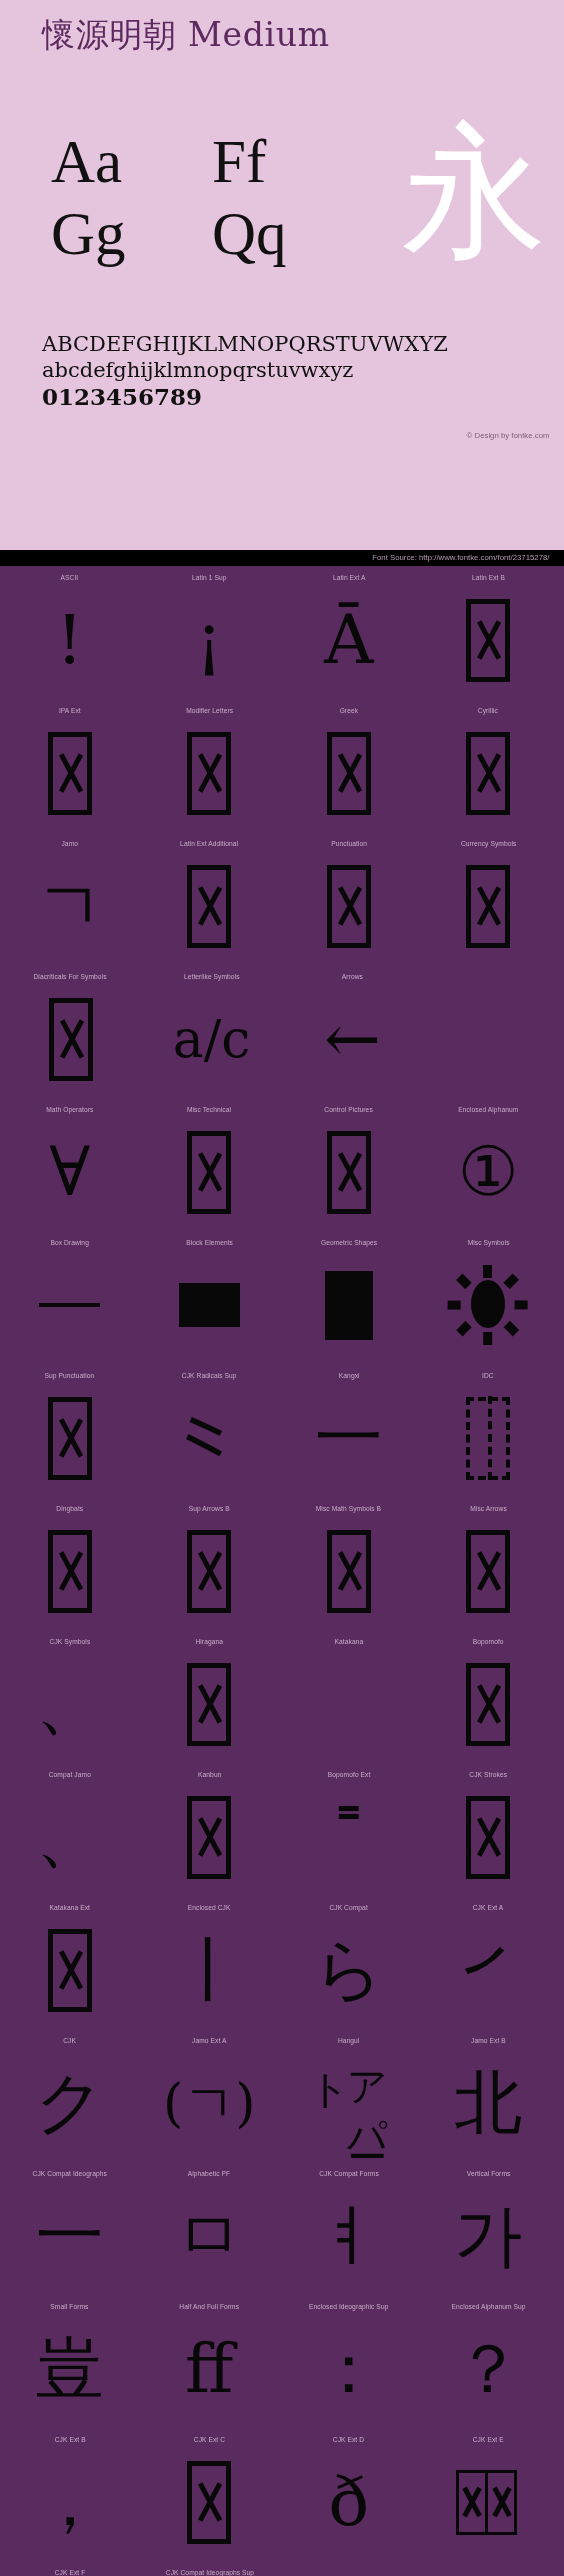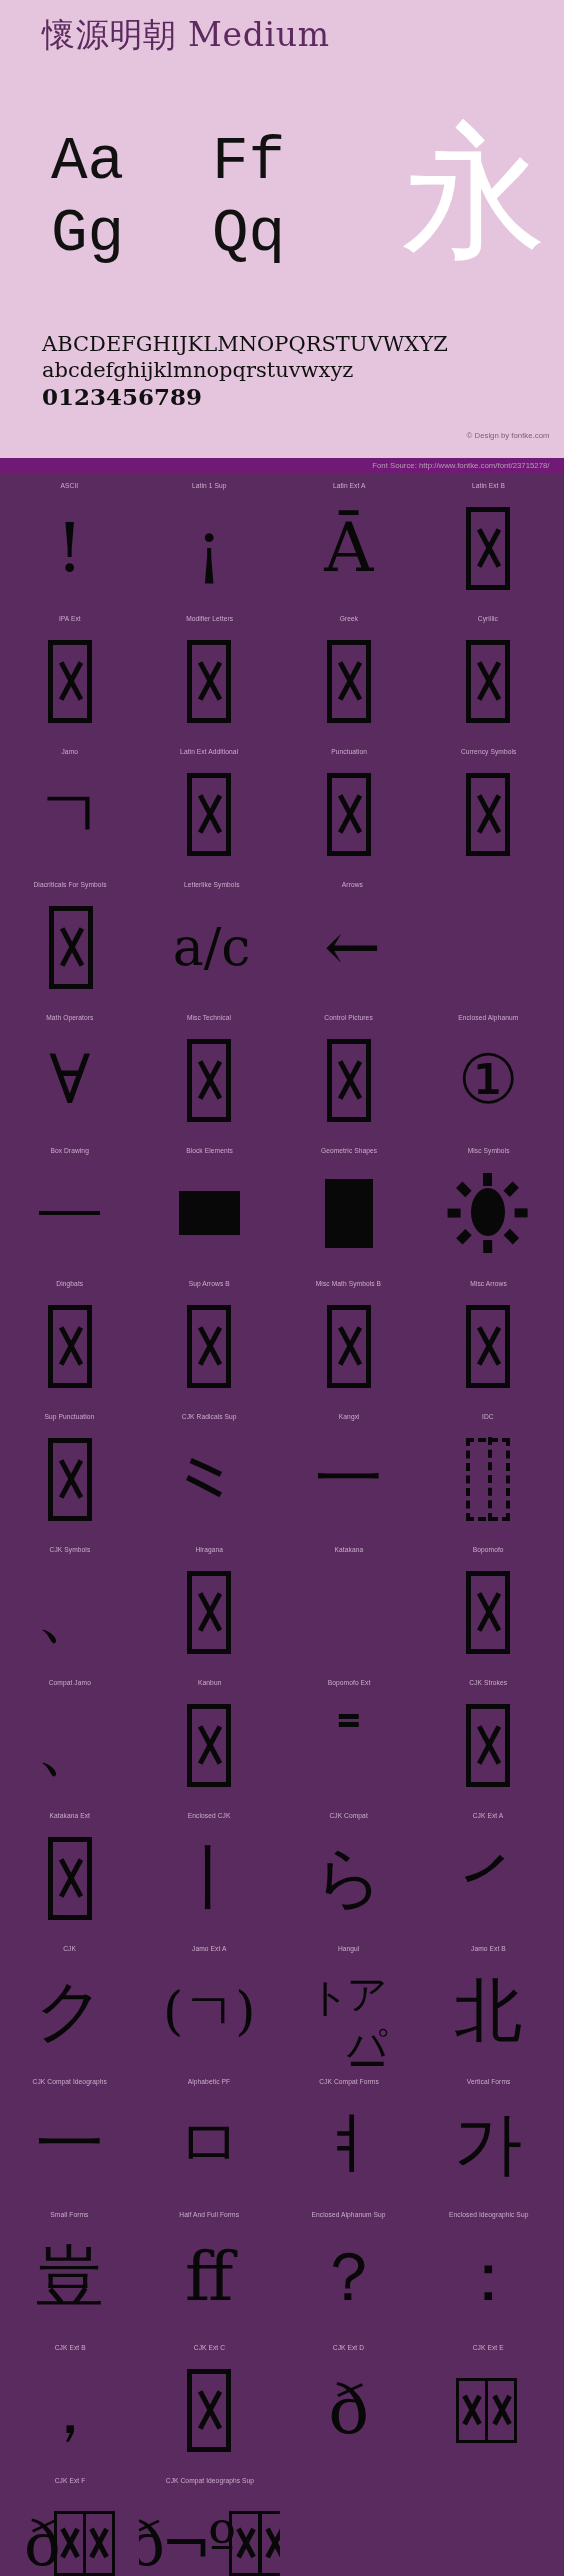--- a/index.html
+++ b/index.html
@@ -6,21 +6,21 @@
   html, body {
     width:565px;
     background:#5a2b5e;
     font-family:"Liberation Sans", sans-serif;
   }
   body { width:565px; min-height:2576px; position:relative; overflow:hidden; }
 
   
   .specimen {
     width:565px;
-    height:458px;
+    height:550px;
     background:#e5c4dd;
     position:relative;
   }
   .font-title {
     position:absolute;
     left:42px;
     top:15.5px;
     font-family:"DejaVu Serif", "Liberation Serif", serif;
     font-size:33px;
     line-height:1.15;
@@ -32,21 +32,21 @@
   
   .bigsamples {
     position:absolute;
     left:0;
     top:113px;
     width:565px;
     height:169px;
   }
   .bs-cell {
     position:absolute;
-    font-family:Liberation Mono, monospace;
+    font-family:Liberation Serif, serif;
     font-size:61px;
     line-height:1;
     color:#111;
   }
   .bs-aa { left:51px;  top:18.4px; }
   .bs-ff { left:212px; top:18.4px; }
   .bs-gg { left:51px;  top:90px; }
   .bs-qq { left:212px; top:90px;text-align:center; }
   .bs-yong {
     position:absolute;
@@ -77,21 +77,21 @@
     top:431px;
     font-size:7.8px;
     color:#7d6077;
     font-family:Liberation Sans, sans-serif;
   }
 
   
   .source-bar {
     width:565px;
     height:15.5px;
-    background:#701a75;
+    background:#000000;
     position:relative;
   }
   .source-bar span {
     position:absolute;
     right:15.5px;
     top:2.8px;
     font-size:7.8px;
     color:#b79bb5;
     font-family:"Liberation Sans", sans-serif;
     white-space:nowrap;
@@ -362,46 +362,20 @@
             <div class="ray" style="transform: rotate(180deg);"></div>
             <div class="ray" style="transform: rotate(225deg);"></div>
             <div class="ray" style="transform: rotate(270deg);"></div>
             <div class="ray" style="transform: rotate(315deg);"></div>
           </div>
         </div>
       </div>
     </div>
     <div class="grid-row">
       <div class="cell">
-        <div class="cell-label">Dingbats</div>
-        <div class="cell-glyph">
-          <div class="tofu"></div>
-        </div>
-      </div>
-      <div class="cell">
-        <div class="cell-label">Sup Arrows B</div>
-        <div class="cell-glyph">
-          <div class="tofu"></div>
-        </div>
-      </div>
-      <div class="cell">
-        <div class="cell-label">Misc Math Symbols B</div>
-        <div class="cell-glyph">
-          <div class="tofu"></div>
-        </div>
-      </div>
-      <div class="cell">
-        <div class="cell-label">Misc Arrows</div>
-        <div class="cell-glyph">
-          <div class="tofu"></div>
-        </div>
-      </div>
-    </div>
-    <div class="grid-row">
-      <div class="cell">
         <div class="cell-label">Sup Punctuation</div>
         <div class="cell-glyph">
           <div class="tofu"></div>
         </div>
       </div>
       <div class="cell">
         <div class="cell-label">CJK Radicals Sup</div>
         <div class="cell-glyph">⺀</div>
       </div>
       <div class="cell">
@@ -412,20 +386,46 @@
         <div class="cell-label">IDC</div>
         <div class="cell-glyph">
           <div class="tofu dashed">
             <div class="mid"></div>
           </div>
         </div>
       </div>
     </div>
     <div class="grid-row">
       <div class="cell">
+        <div class="cell-label">Dingbats</div>
+        <div class="cell-glyph">
+          <div class="tofu"></div>
+        </div>
+      </div>
+      <div class="cell">
+        <div class="cell-label">Sup Arrows B</div>
+        <div class="cell-glyph">
+          <div class="tofu"></div>
+        </div>
+      </div>
+      <div class="cell">
+        <div class="cell-label">Misc Math Symbols B</div>
+        <div class="cell-glyph">
+          <div class="tofu"></div>
+        </div>
+      </div>
+      <div class="cell">
+        <div class="cell-label">Misc Arrows</div>
+        <div class="cell-glyph">
+          <div class="tofu"></div>
+        </div>
+      </div>
+    </div>
+    <div class="grid-row">
+      <div class="cell">
         <div class="cell-label">CJK Symbols</div>
         <div class="cell-glyph">、</div>
       </div>
       <div class="cell">
         <div class="cell-label">Hiragana</div>
         <div class="cell-glyph">
           <div class="tofu"></div>
         </div>
       </div>
       <div class="cell">
@@ -522,26 +522,26 @@
     <div class="grid-row">
       <div class="cell">
         <div class="cell-label">Small Forms</div>
         <div class="cell-glyph">豈</div>
       </div>
       <div class="cell">
         <div class="cell-label">Half And Full Forms</div>
         <div class="cell-glyph">ff</div>
       </div>
       <div class="cell">
+        <div class="cell-label">Enclosed Ideographic Sup</div>
+        <div class="cell-glyph">：</div>
+      </div>
+      <div class="cell">
         <div class="cell-label">Enclosed Alphanum Sup</div>
         <div class="cell-glyph">？</div>
-      </div>
-      <div class="cell">
-        <div class="cell-label">Enclosed Ideographic Sup</div>
-        <div class="cell-glyph">：</div>
       </div>
     </div>
     <div class="grid-row">
       <div class="cell">
         <div class="cell-label">CJK Ext B</div>
         <div class="cell-glyph">，</div>
       </div>
       <div class="cell">
         <div class="cell-label">CJK Ext C</div>
         <div class="cell-glyph">

